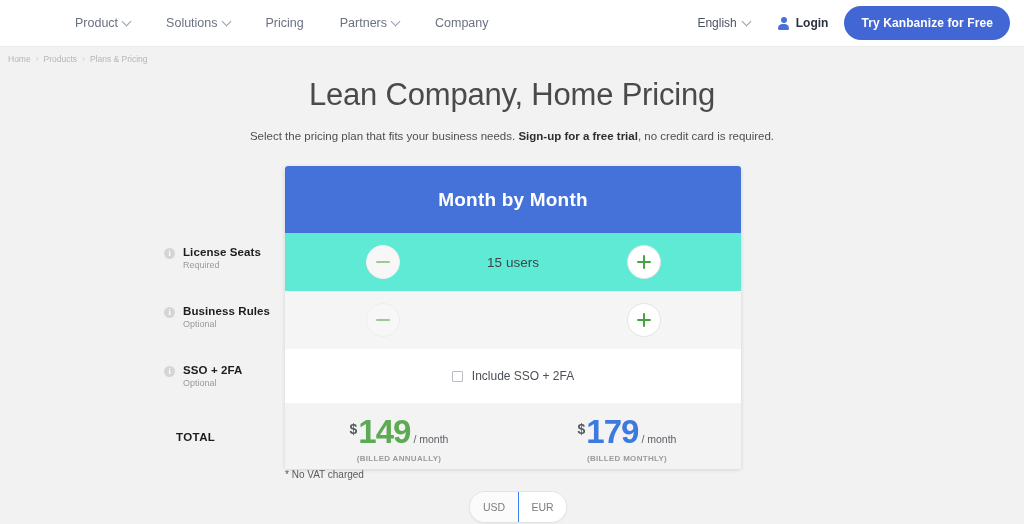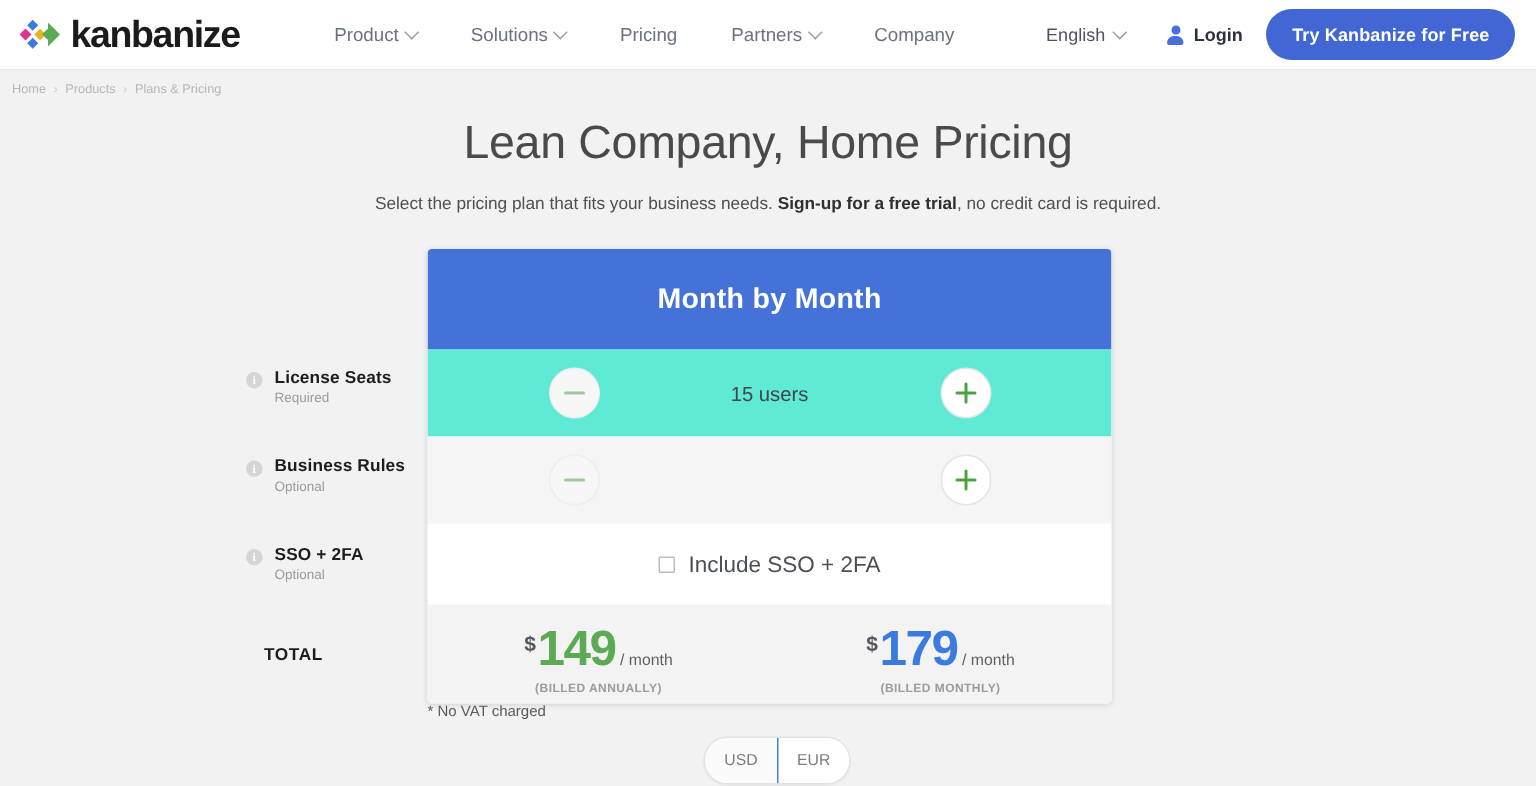--- a/index.html
+++ b/index.html
@@ -105,21 +105,21 @@
   .sign .h{ position:absolute; top:6px; left:0; width:14px; height:2px; border-radius:1px; }
   .sign .v{ position:absolute; left:6px; top:0; width:2px; height:14px; border-radius:1px; }
   .minus .h{ background:#9dc999; }
   .plus .h, .plus .v{ background:#49a341; }
   .plus .sign .h{ top:6px; }
 
   .sso-row{ height:54px; background:#fff; display:flex; align-items:center;
             justify-content:center; gap:9px; }
   .cbox{ width:11px; height:11px; border:1px solid #b9bcc2; background:#fff;
          border-radius:1px; cursor:pointer; }
-  .sso-label{ font-size:15px; color:#4b4f57; }
+  .sso-label{ font-size:12px; color:#4b4f57; }
 
   .totals{ height:66px; background:#f3f3f3; display:flex; }
   .tot{ flex:1; display:flex; flex-direction:column; align-items:center;
         justify-content:center; padding-top:3px; }
   .price-line{ display:flex; align-items:baseline; }
   .cur{ font-size:14px; font-weight:700; color:#54585f; margin-right:1px; position:relative; top:-9px;}
   .amt{ font-size:33px; font-weight:700; letter-spacing:-1px; }
   .amt.green{ color:#5caa53; }
   .amt.blue{ color:#3d7ae0; }
   .per{ font-size:10.5px; color:#5b5f66; margin-left:3px; }
@@ -136,35 +136,20 @@
          font-size:10.5px; color:#7c7c7c; cursor:pointer; background:#fbfbfb; }
   .cbtn.active{ background:#ffffff; }
   .cbtn + .cbtn{ border-left:1px solid #3b82f6; }
 </style>
 </head>
 <body>
 
 <div class="page">
 
   <div class="header">
-    <div class="logo-wrap">
-      <span class="logo-mark">
-        <svg width="30" height="26" viewBox="0 0 30 26">
-          <g>
-            <rect x="2.2" y="10.2" width="5.6" height="5.6" transform="rotate(45 5 13)" fill="#e0348a"></rect>
-            <rect x="7.2" y="4.2" width="5.2" height="5.2" transform="rotate(45 9.8 6.8)" fill="#3d7ae0"></rect>
-            <rect x="7.2" y="16.2" width="5.2" height="5.2" transform="rotate(45 9.8 18.8)" fill="#3d7ae0"></rect>
-            <rect x="12.0" y="10.3" width="5.4" height="5.4" transform="rotate(45 14.7 13)" fill="#e8b21e"></rect>
-            <rect x="17.1" y="10.4" width="5.0" height="5.0" transform="rotate(45 19.6 12.9)" fill="#5caa53"></rect>
-            <path d="M20 5 L28 13 L20 21 Z" fill="#5caa53"></path>
-          </g>
-        </svg>
-      </span>
-      <span class="logo-text">kanbanize</span>
-    </div>
 
     <nav class="mainnav">
       <div class="nav-item">
         <span>Product</span>
         <i class="chev"></i>
       </div>
       <div class="nav-item">
         <span>Solutions</span>
         <i class="chev"></i>
       </div>

